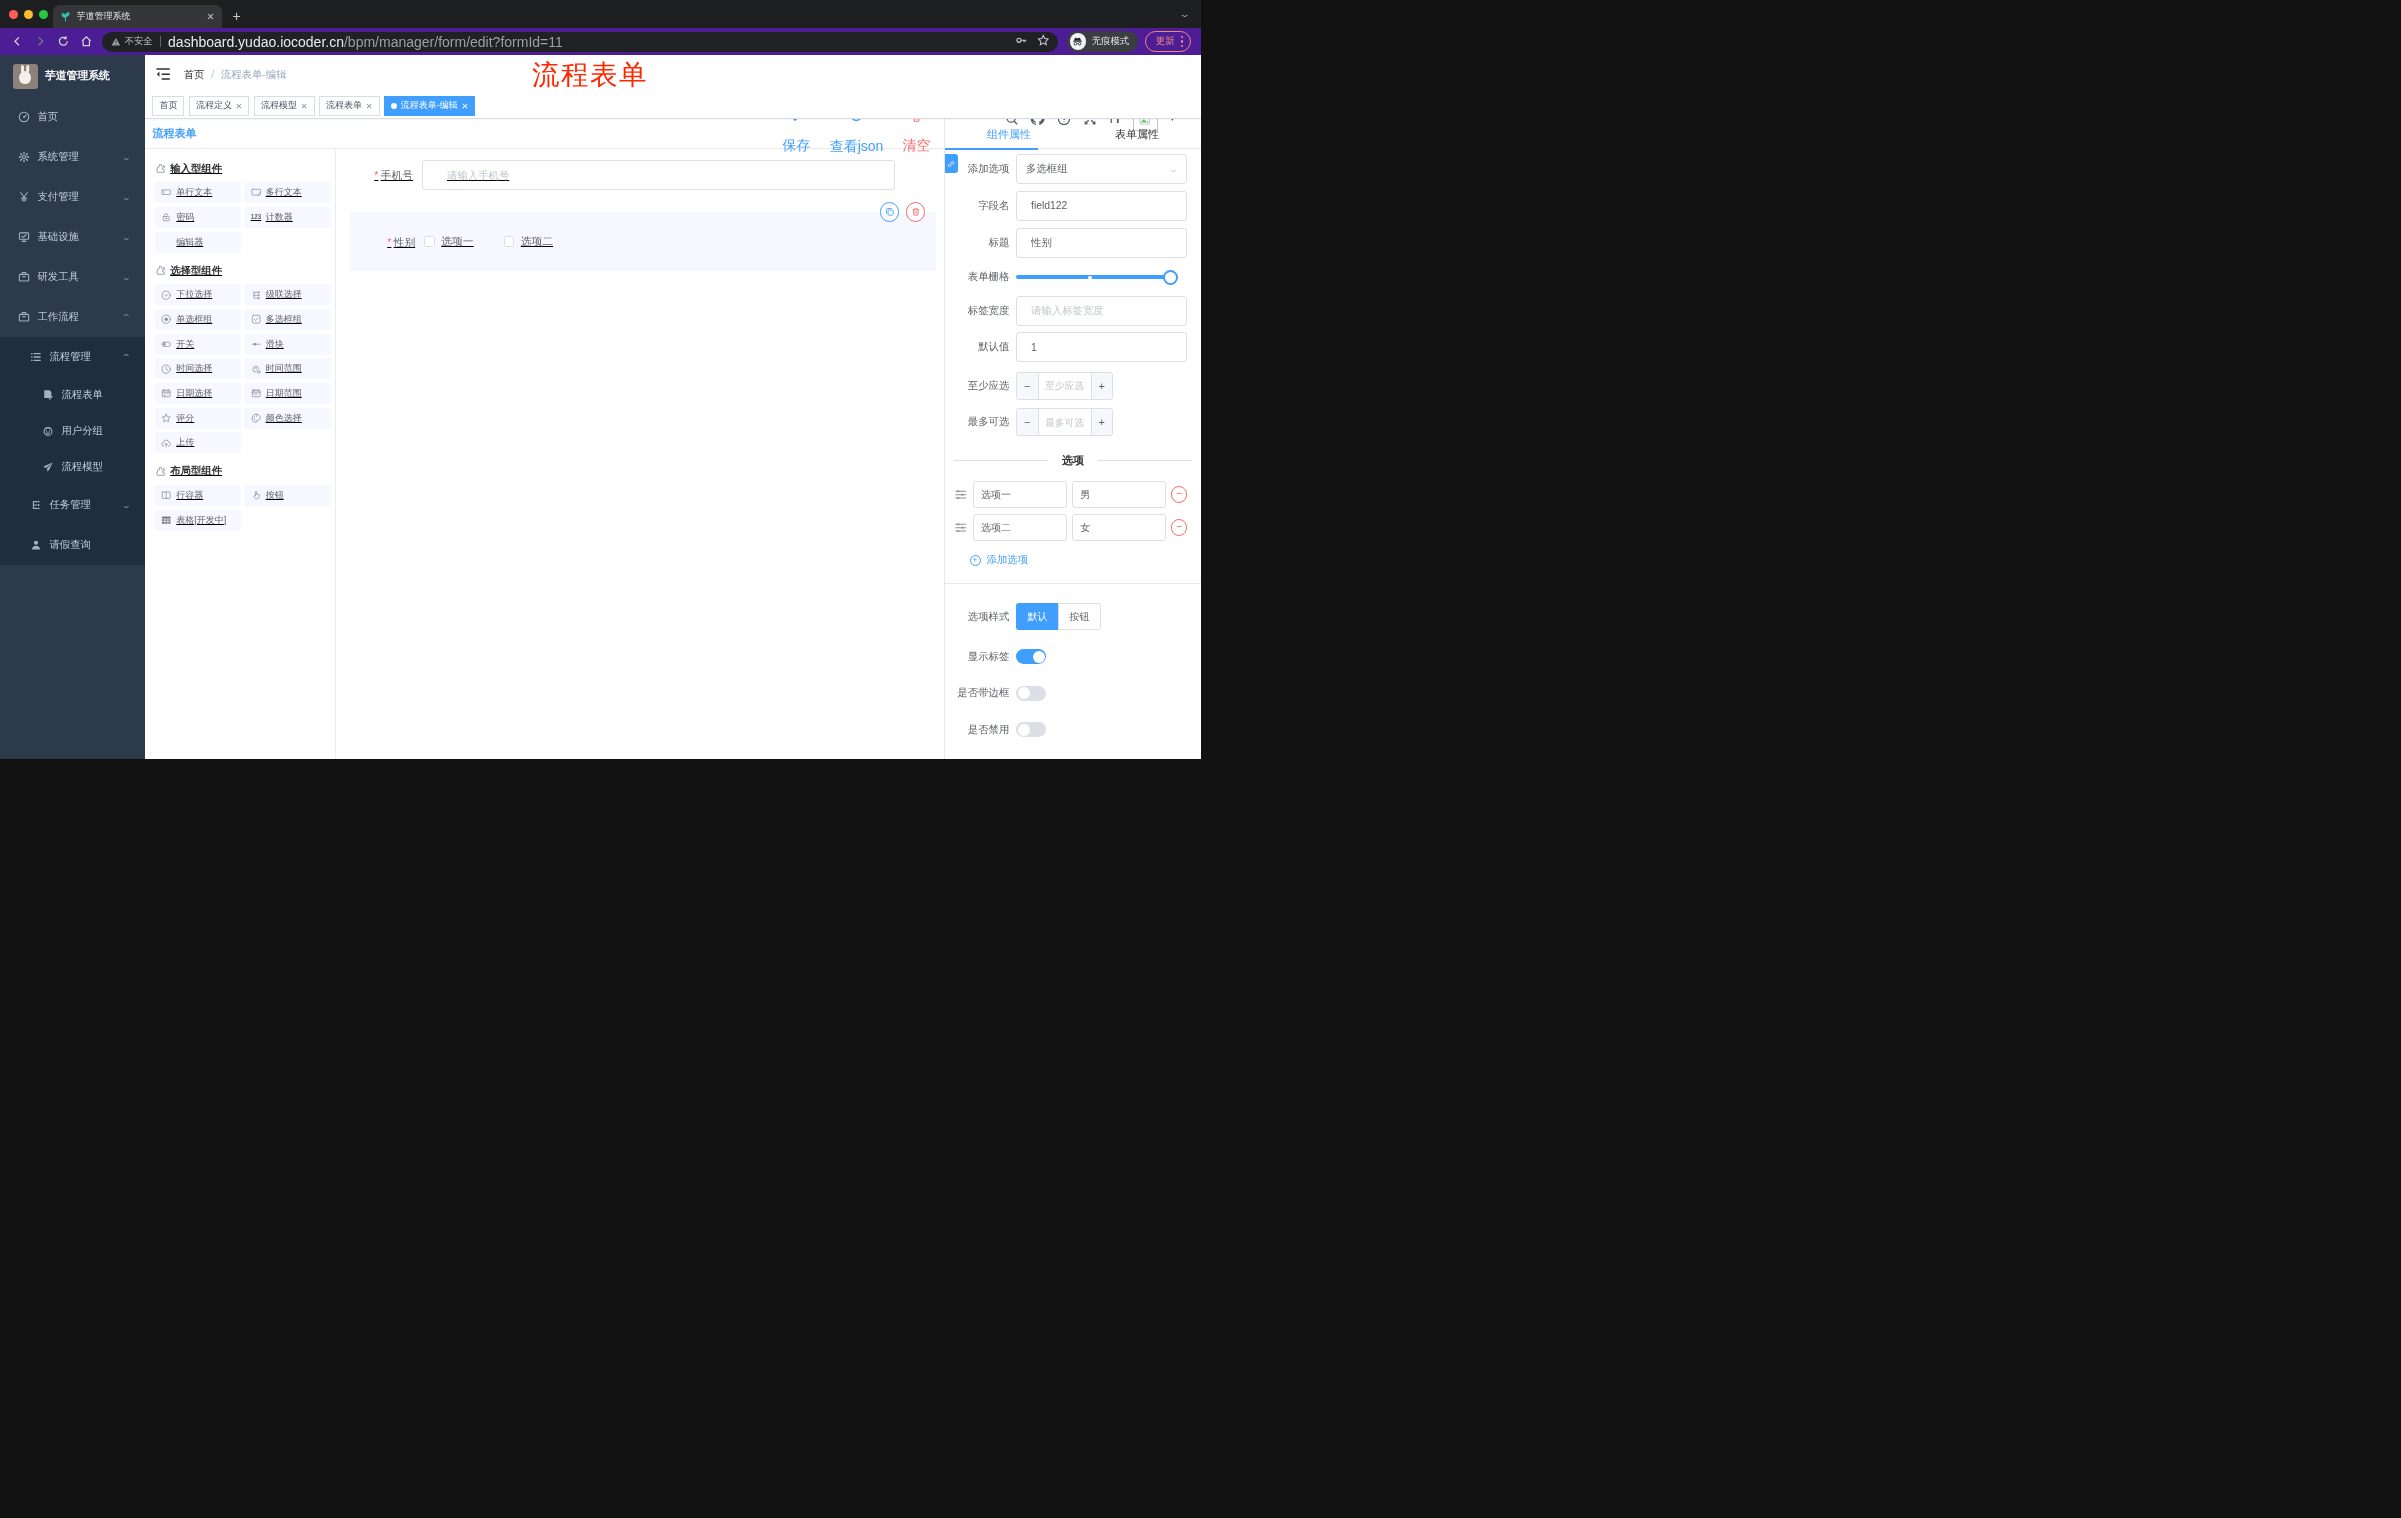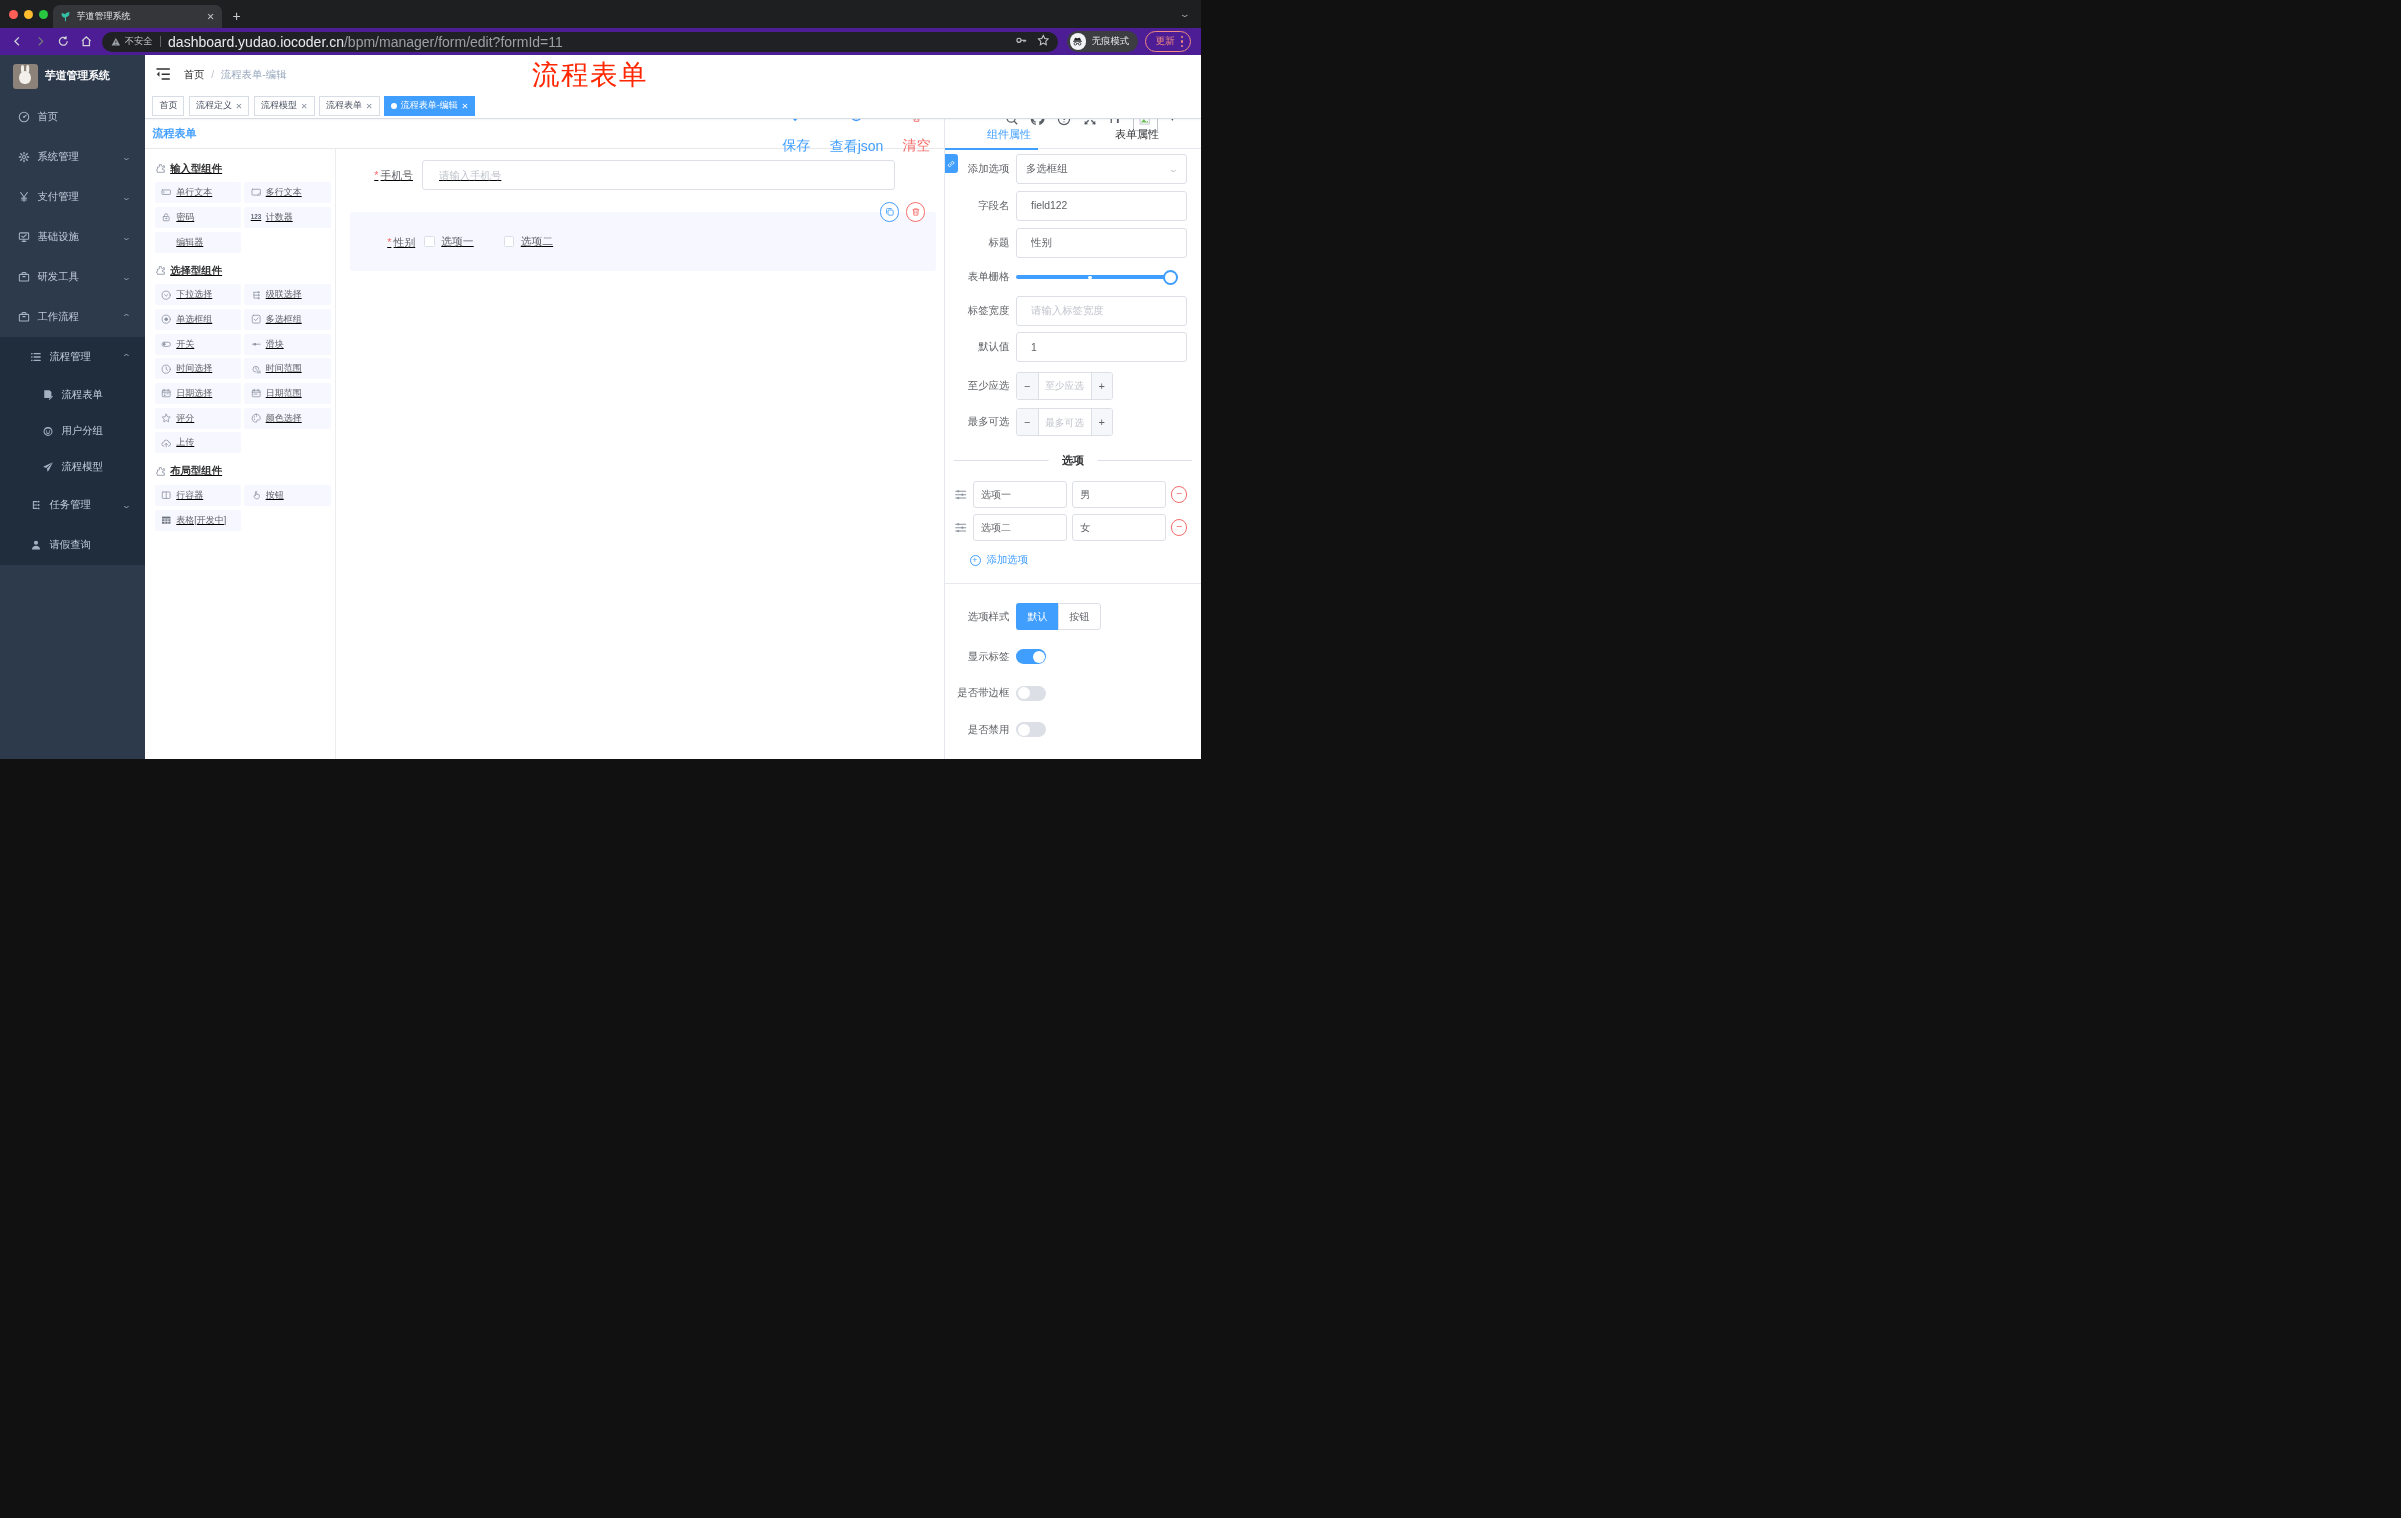--- a/index.html
+++ b/index.html
@@ -114,21 +114,21 @@
   .radio-line { display:flex; align-items:center; height:26px; gap:4.5px; }
   .rdot { width:10.4px; height:10.4px; border-radius:50%; border:0.7px solid #dcdfe6; background:#fff; flex:none; }
   .rdot.on { border:3px solid #409eff; background:#fff; }
   .rlabel { font-size:10.4px; color:#606266; margin-right:13.4px; }
   .rlabel.on { color:#409eff; }
 
   
   .canvas { flex:1; padding:11px 6px 0 12px; min-width:0; }
   .crow { display:flex; padding-right:43px; }
   .clabel { width:74px; flex:none; text-align:right; padding-right:9px; line-height:30px; font-size:10.8px; color:#606266; white-space:nowrap; }
-  .cinput { flex:1; height:30px; padding:0 16px; font-size:10.4px; }
+  .cinput { flex:1; height:30px; padding:0 24px; font-size:10.4px; }
   .sel-block { position:relative; margin:22px 2.2px 0 2.2px; height:59px; background:#f6f7ff; border-radius:3px; display:flex; align-items:center; }
   .chk { width:10.4px; height:10.4px; border:0.7px solid #dcdfe6; border-radius:1.5px; background:#fff; flex:none; }
   .chk-item { display:flex; align-items:center; gap:6.7px; margin-right:30px; font-size:10.8px; color:#606266; }
   .blk-actions { position:absolute; top:-9.7px; right:10.4px; display:flex; gap:6.7px; }
   .circ-btn { width:19.3px; height:19.3px; border-radius:50%; background:#fff; display:flex; align-items:center; justify-content:center; }
   .circ-btn.copy { border:0.7px solid #409eff; }
   .circ-btn.del { border:0.7px solid #f56c6c; }
 
   
   .rpanel { width:257px; flex:none; border-left:0.7px solid #e4e7ed; position:relative; overflow:hidden; padding-bottom:4.5px; }

